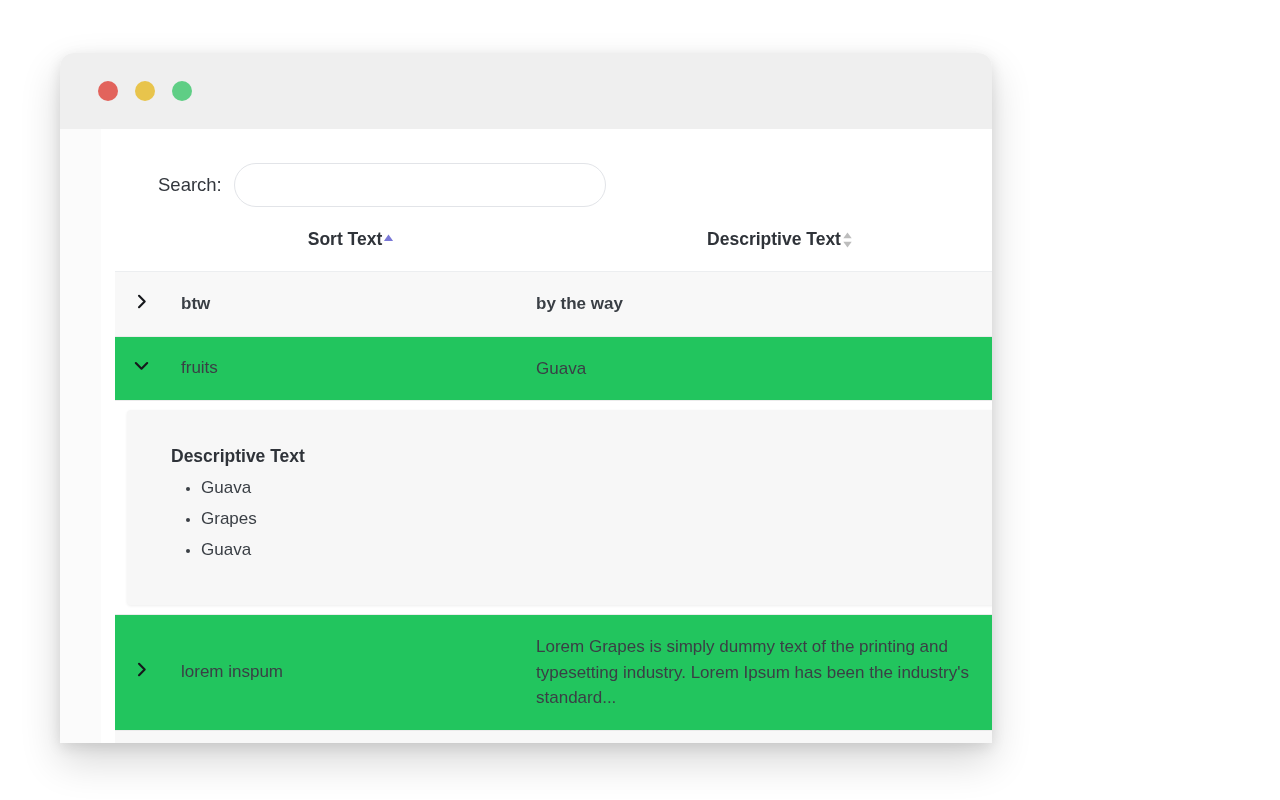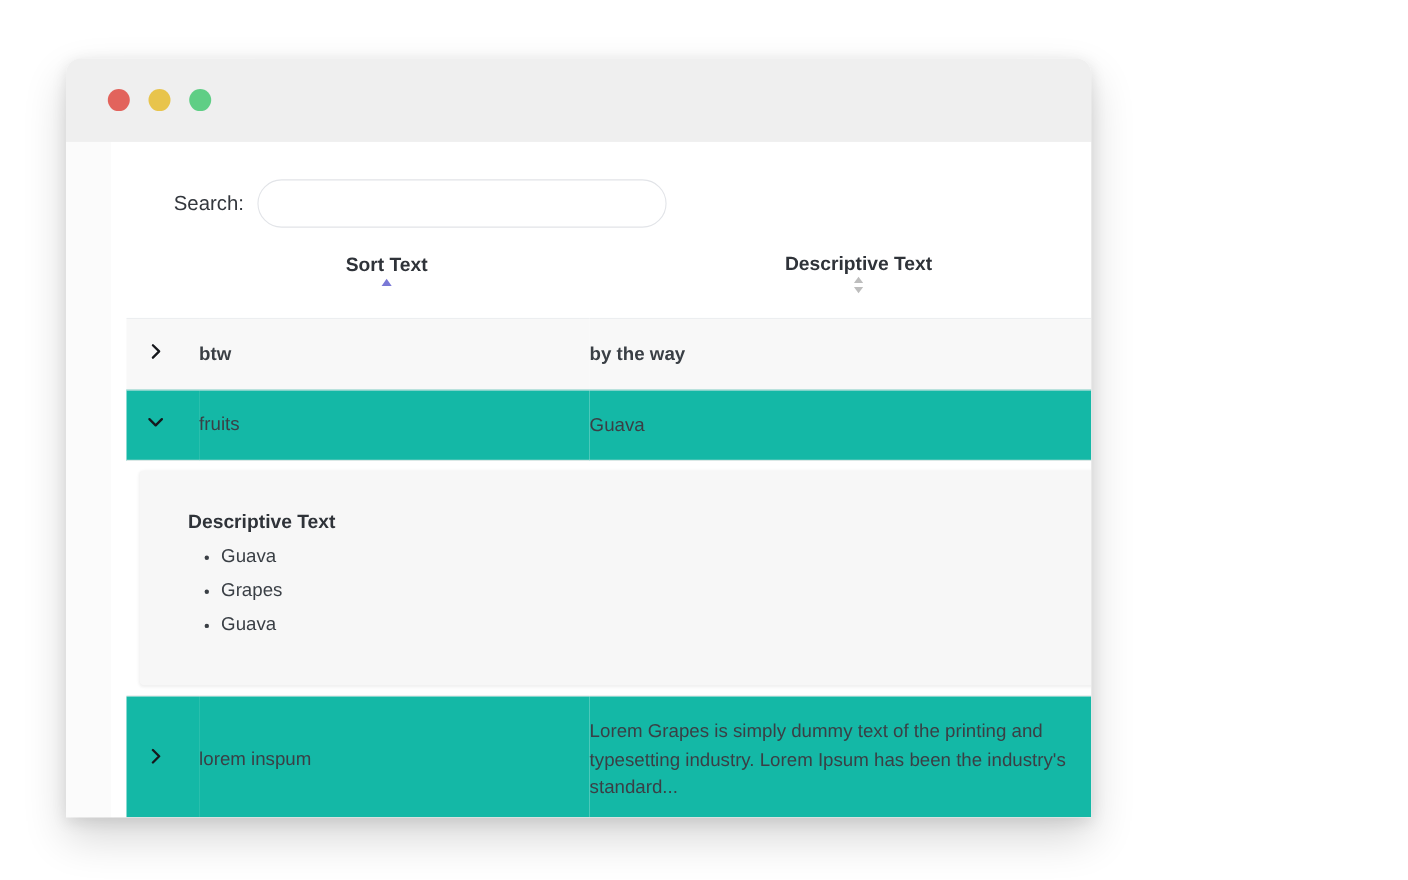--- a/index.html
+++ b/index.html
@@ -99,35 +99,35 @@
   }
   #data-table th {
     text-align: left;
     font-size: 17.5px;
     font-weight: bold;
     color: #2f3339;
     padding: 14px 0 21px 0;
     border-bottom: 1px solid #eceef0;
     vertical-align: middle;
   }
-  .th-inner { display: flex; align-items: center; justify-content: center; padding-right: 14px; flex-direction: column; }
+  .th-inner { display: flex; align-items: center; justify-content: center; padding-right: 14px; }
   .col-toggle { width: 66px; }
   .col-sort    { width: 355px; }
   .col-desc    { width: 503px; }
   .col-action  { width: 112px; }
 
   #data-table td {
     font-size: 17px;
     color: #3a3f45;
     padding: 19px 0;
     border-bottom: 1px solid #ececec;
     vertical-align: middle;
   }
   tr.row-odd td { background: #f8f8f8; font-weight: bold; }
-  tr.row-even td { background: #14b8a6; }
+  tr.row-even td { background: #22c55e; }
 
   .toggle-cell { text-align: left; padding-left: 18px !important; cursor: pointer; }
   .desc-cell { padding-right: 30px !important; line-height: 1.5; }
   .action-cell { white-space: nowrap; }
   .action-btn {
     display: inline-block;
     vertical-align: middle;
     margin-right: 12px;
     cursor: pointer;
     line-height: 0;

